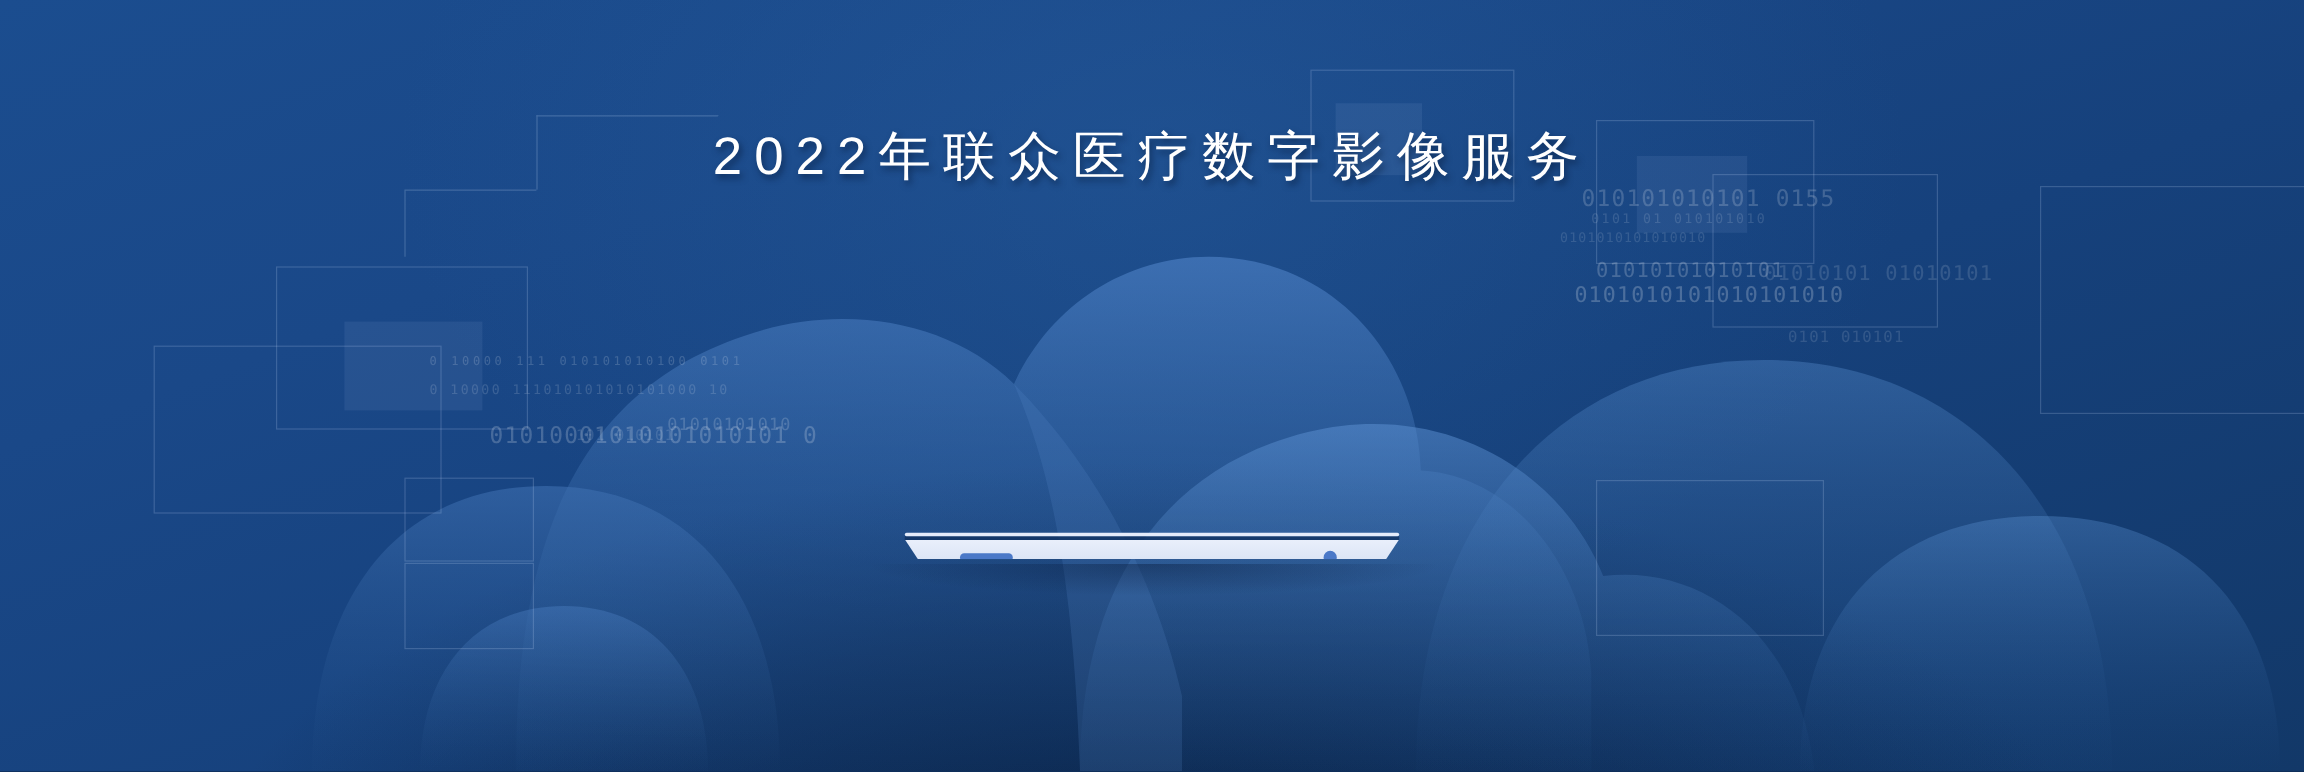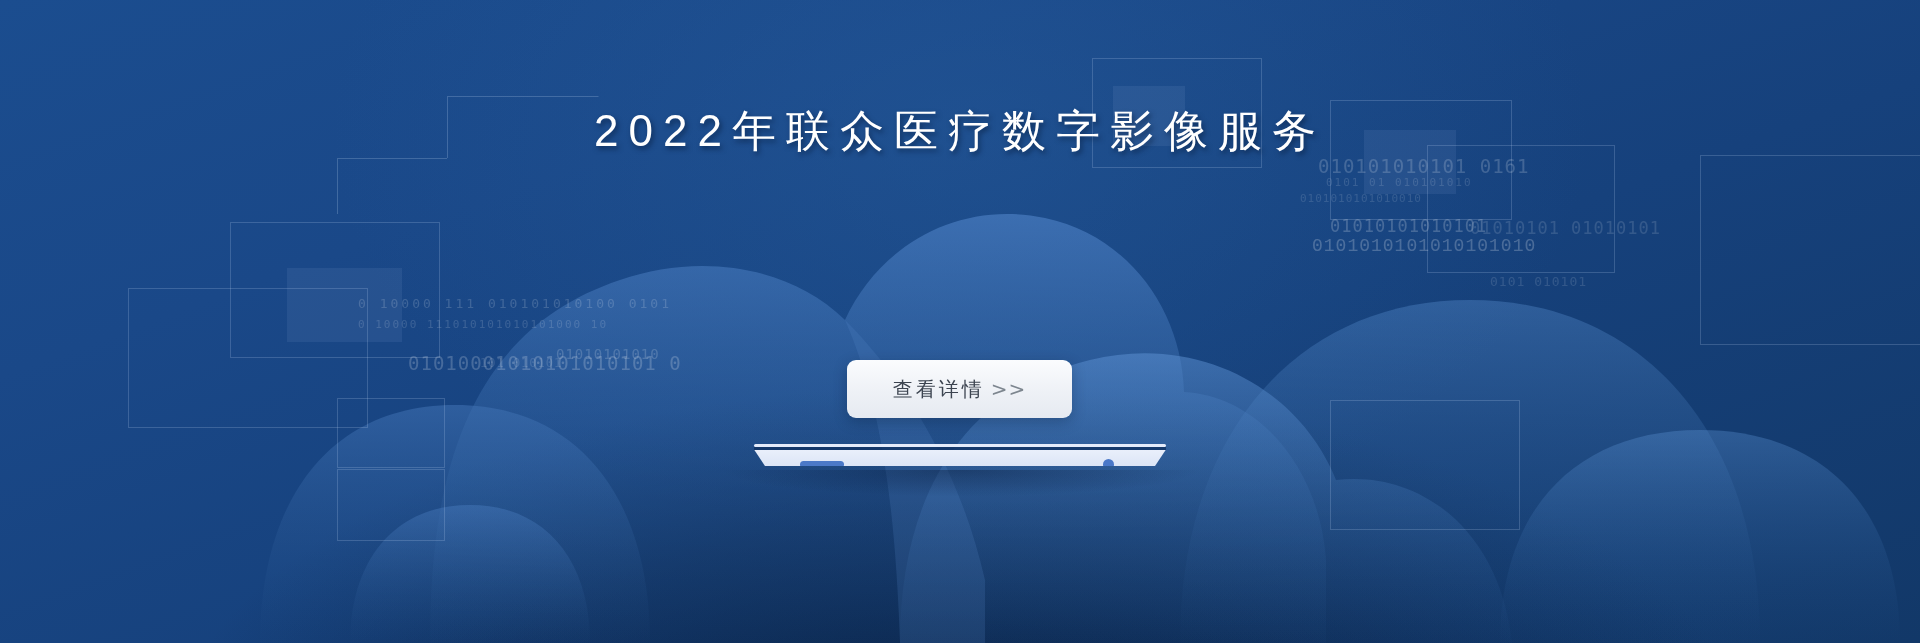--- a/index.html
+++ b/index.html
@@ -22,32 +22,32 @@
   
   .binary{
     position:absolute;
     font-family:"DejaVu Sans Mono","Liberation Mono",monospace;
     color:#fff;
     white-space:nowrap;
     pointer-events:none;
     letter-spacing:1px;
   }
   .bin-l1{left:352px;top:268px;font-size:22px;opacity:.22;}
-  .bin-l2{left:358px;top:296px;font-size:13px;opacity:.16;letter-spacing:3px;}
+  .bin-l2{left:358px;top:296px;font-size:10px;opacity:.16;letter-spacing:3px;}
   .bin-l3{left:358px;top:318px;font-size:11px;opacity:.14;letter-spacing:2px;}
   .bin-l4{left:556px;top:346px;font-size:14px;opacity:.17;}
   .bin-l5{left:480px;top:356px;font-size:12px;opacity:.13;}
   .bin-l6{left:384px;top:352px;font-size:19px;opacity:.20;margin-left:24px;}
 
   .bin-r1{left:1318px;top:155px;font-size:19px;opacity:.18;}
   .bin-r2{left:1326px;top:176px;font-size:11px;opacity:.13;letter-spacing:2px;}
   .bin-r3{left:1300px;top:192px;font-size:11px;opacity:.12;}
   .bin-r4{left:1330px;top:216px;font-size:17px;opacity:.20;}
   .bin-r5{left:1470px;top:218px;font-size:17px;opacity:.13;text-align:right;}
-  .bin-r6{left:1312px;top:236px;font-size:18px;opacity:.22;font-family:Liberation Mono, monospace;}
+  .bin-r6{left:1312px;top:236px;font-size:18px;opacity:.22;}
   .bin-r7{left:1490px;top:238px;font-size:13px;opacity:.12;margin-top:36px;}
 
   
   .geo{position:absolute;border:1px solid rgba(200,222,248,0.20);}
   .geo-fill{position:absolute;background:rgba(175,205,240,0.09);}
 
   .g1{left:128px;top:288px;width:240px;height:140px;}
   .g2{left:230px;top:222px;width:210px;height:136px;}
   .g3{left:287px;top:268px;width:115px;height:74px;}
   .g4{left:337px;top:398px;width:108px;height:70px;}
@@ -213,36 +213,32 @@
   <div class="geo g12"></div>
   <div class="step"></div>
   <div class="step2"></div>
 
   <div class="binary bin-l2">0 10000 111      010101010100    0101</div>
   <div class="binary bin-l3">0 10000 111010101010101000 10</div>
   <div class="binary bin-l4">01010101010</div>
   <div class="binary bin-l5">101 010101</div>
   <div class="binary bin-l6">01010001010101010101 0</div>
 
-  <div class="binary bin-r1">010101010101 0161</div>
+  <div class="binary bin-r1">010101010101 0155</div>
   <div class="binary bin-r2">0101  01  010101010</div>
   <div class="binary bin-r3">0101010101010010</div>
   <div class="binary bin-r4">01010101010101</div>
   <div class="binary bin-r5">01010101  01010101</div>
   <div class="binary bin-r6">0101010101010101010</div>
   <div class="binary bin-r7">0101  010101</div>
 
   <div class="headline">
     <div class="title-line l1">2022年联众医疗数字影像服务</div>
   </div>
 
-  <div class="cta">
-    <span class="cta-label">查看详情</span>
-    <span class="cta-arrows">&gt;&gt;</span>
-  </div>
 
   <div class="device-shadow"></div>
   <div class="device">
     <div class="device-screenline"></div>
     <div class="device-gap"></div>
     <div class="device-body">
       <div class="device-pill"></div>
       <div class="device-dot"></div>
     </div>
   </div>

